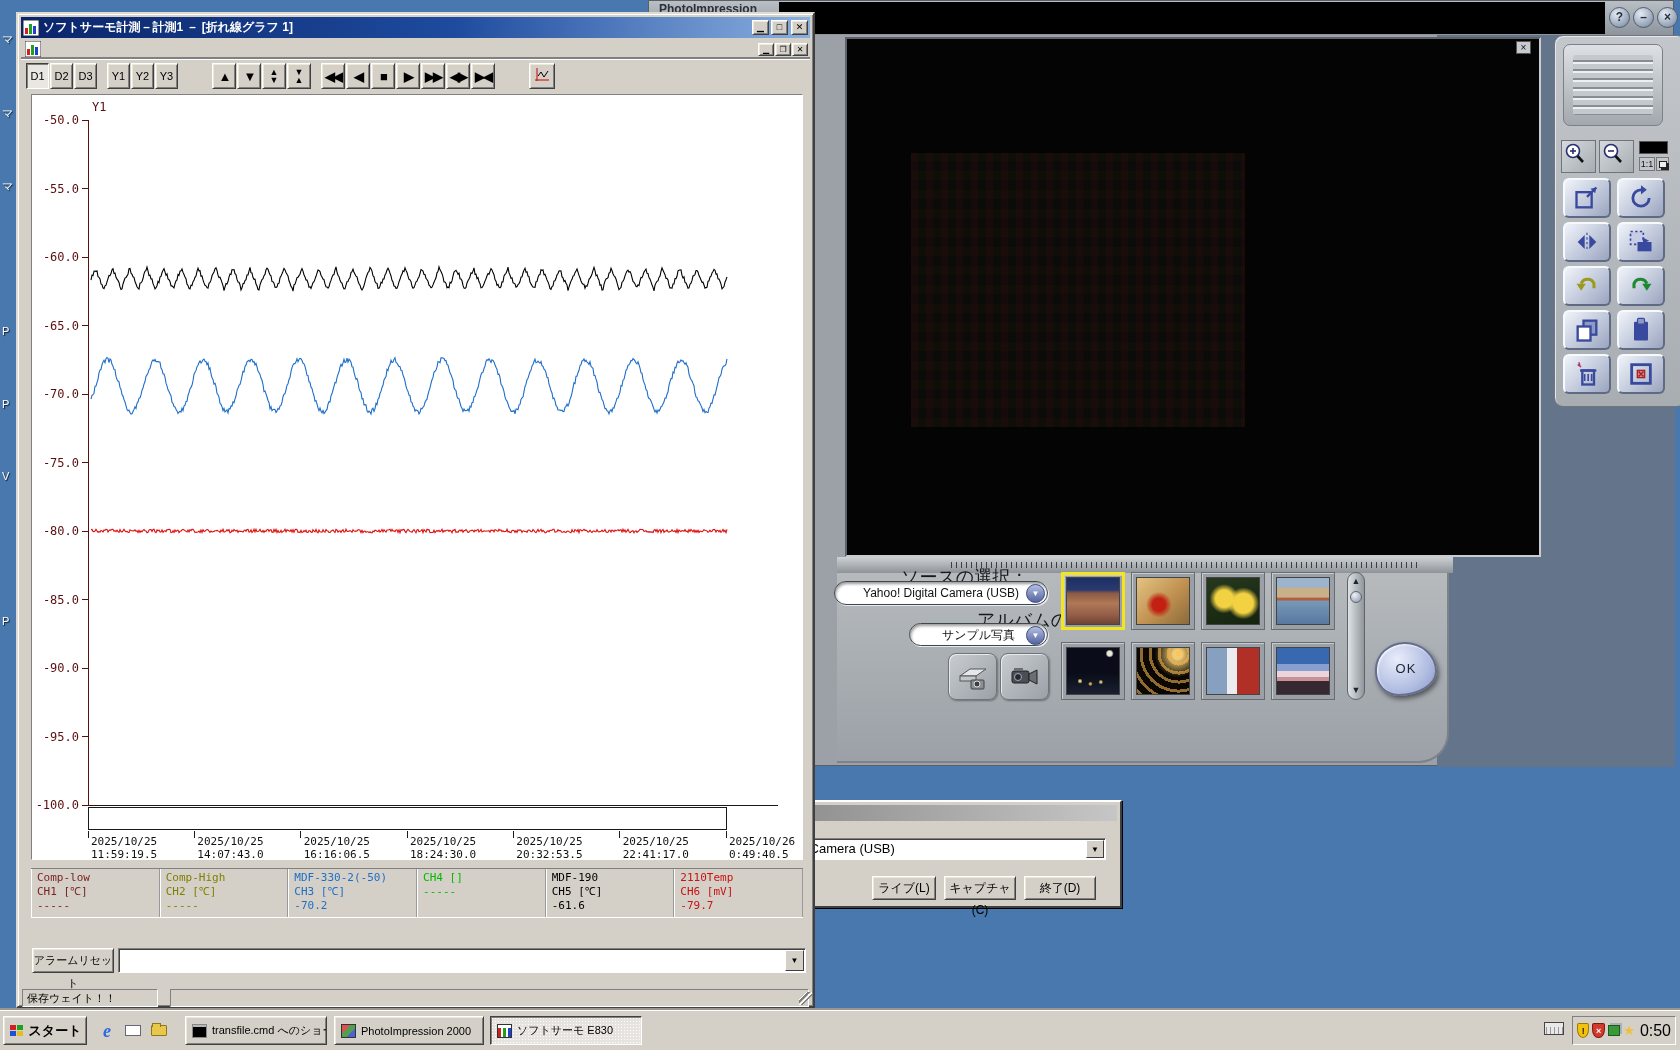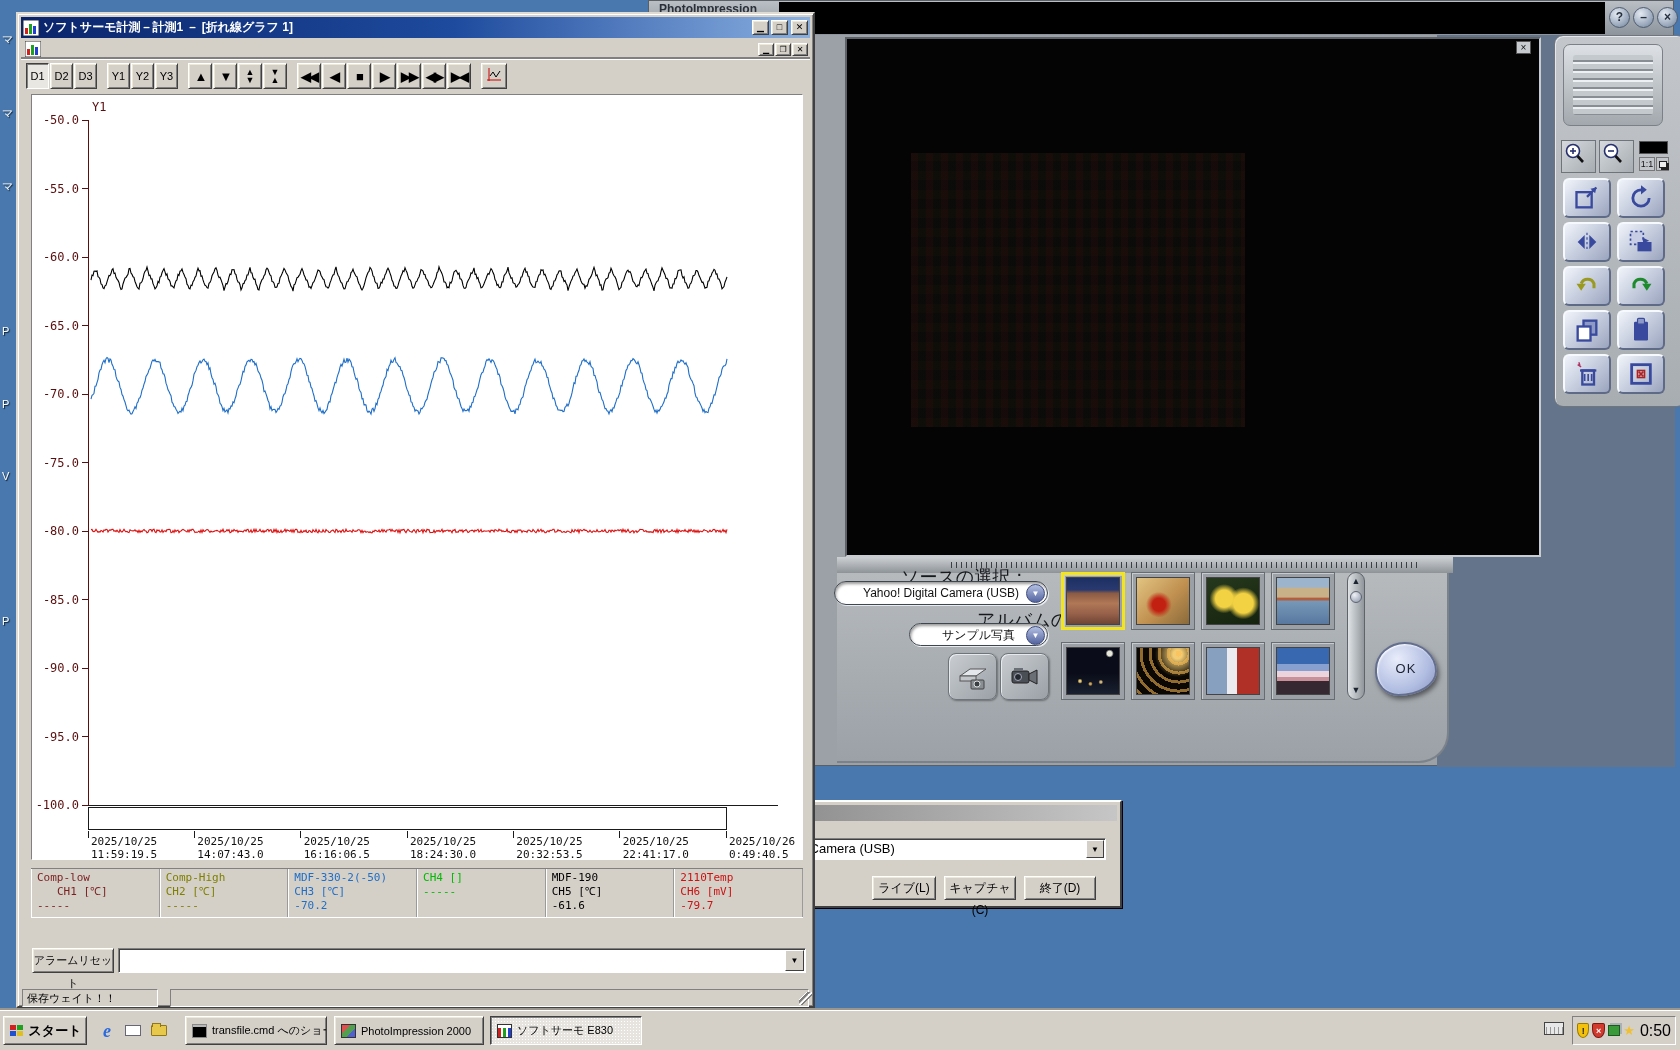--- a/index.html
+++ b/index.html
@@ -68,21 +68,21 @@
   
   #thermo { position:absolute; left:16px; top:12px; width:799px; height:996px; background:#D4D0C8; border:2px solid; border-color:#dfdbd3 #404040 #404040 #dfdbd3; box-shadow:inset 1px 1px 0 #fff, inset -1px -1px 0 #808080; }
   #t-titlebar { position:absolute; left:3px; top:3px; right:3px; height:21px; background:linear-gradient(90deg,#0A246A,#1e4b9e 55%,#8ab0e0); display:flex; align-items:center; padding:0 2px; }
   #t-title { color:#fff; font-size:12px; font-weight:bold; margin-left:4px; white-space:nowrap; }
   .cap-btn { width:17px; height:15px; margin-left:2px; font-size:9px; line-height:13px; text-align:center; color:#000; }
   #t-caps { margin-left:auto; display:flex; }
   #t-menubar { position:absolute; left:3px; top:26px; right:3px; height:18px; display:flex; align-items:center; background:#D4D0C8; }
   .menu-item { font-size:12px; color:#000; padding:1px 7px; }
   .mini-cap { width:16px; height:13px; margin-left:1px; font-size:8px; line-height:11px; text-align:center; color:#000; }
   #m-caps { margin-left:auto; display:flex; margin-right:2px; }
-  #t-toolbar { position:absolute; left:3px; top:45px; right:3px; height:33px; border-top:1px solid #fff; box-shadow:0 -2px 0 #808080; display:flex; align-items:center; padding-left:5px; background:#D4D0C8; }
+  #t-toolbar { position:absolute; left:3px; top:45px; right:3px; height:33px; border-top:1px solid #fff; box-shadow:0 -2px 0 #808080; display:flex; align-items:center; padding-left:5px; background:#D4D0C8;gap:24px; }
   .tbtn { height:26px; min-width:23px; margin-right:1px; background:#D4D0C8; border:1px solid; border-color:#fff #404040 #404040 #fff; box-shadow:inset 1px 1px 0 #ece9d8, inset -1px -1px 0 #808080; font-size:11px; color:#000; text-align:center; font-family:"Liberation Sans",sans-serif; }
   .tbtn.active { border-color:#404040 #fff #fff #404040; box-shadow:inset 1px 1px 0 #808080; background:#e9e7e2; }
   .tbtn.gap { margin-left:9px; }
   .tbtn.nav { width:24px; font-size:13px; font-weight:bold; letter-spacing:-2px; padding:0; }
   .tbtn.nav.two { display:inline-flex; flex-direction:column; justify-content:center; line-height:8px; font-size:9px; letter-spacing:0; }
   #t-chartbtn { margin-left:9px; width:26px; }
   #plot-panel { position:absolute; left:13px; top:80px; width:772px; height:766px; background:#fff; border:1px solid; border-color:#808080 #fff #fff #808080; }
   #plot-svg { position:absolute; left:0; top:0; }
   .ylab { font:12px "DejaVu Sans Mono",monospace; fill:#5B0E0E; }
   .xlab { font:11px "DejaVu Sans Mono",monospace; fill:#101010; }
@@ -442,21 +442,21 @@
           <text x="697" y="763" class="xlab">0:49:40.5</text>
           <path d="M59 185.1L60 180.1L61 180.7L62 176.2L63 176.1L64 176.4L65 175.9L66 181.7L67 182.3L68 184.0L69 189.0L70 189.6L71 193.0L72 193.7L73 190.8L74 190.2L75 186.8L76 183.6L77 180.5L78 180.7L79 178.6L80 174.8L81 173.7L82 178.5L83 178.0L84 182.3L85 184.2L86 185.4L87 187.5L88 191.9L89 194.5L90 193.9L91 189.0L92 186.0L93 183.1L94 182.5L95 180.9L96 179.4L97 173.8L98 173.5L99 178.0L100 179.3L101 181.8L102 182.3L103 186.5L104 189.0L105 191.7L106 193.2L107 194.1L108 188.1L109 187.8L110 186.6L111 183.5L112 178.8L113 176.4L114 175.5L115 172.1L116 175.9L117 180.6L118 180.3L119 184.0L120 183.9L121 188.6L122 190.9L123 193.9L124 192.7L125 190.7L126 186.4L127 187.7L128 182.0L129 181.4L130 177.8L131 175.4L132 173.7L133 176.9L134 180.2L135 178.8L136 183.9L137 184.7L138 186.4L139 190.8L140 190.7L141 191.8L142 192.9L143 188.7L144 185.9L145 184.9L146 179.5L147 180.5L148 176.2L149 175.8L150 174.0L151 177.4L152 179.6L153 181.9L154 183.7L155 189.2L156 190.4L157 193.3L158 193.9L159 190.2L160 190.6L161 186.7L162 185.3L163 182.3L164 181.0L165 176.3L166 173.2L167 175.8L168 175.7L169 181.2L170 180.9L171 184.9L172 187.9L173 190.3L174 190.8L175 192.7L176 193.2L177 188.4L178 187.5L179 185.2L180 180.8L181 178.8L182 177.0L183 173.8L184 172.7L185 175.4L186 180.1L187 182.5L188 182.2L189 184.7L190 187.7L191 190.7L192 195.6L193 192.0L194 188.6L195 189.1L196 186.5L197 182.2L198 179.0L199 179.5L200 174.6L201 174.7L202 174.6L203 178.7L204 179.6L205 184.4L206 187.0L207 187.2L208 189.7L209 195.0L210 192.8L211 188.6L212 188.4L213 185.5L214 184.7L215 180.0L216 179.9L217 176.2L218 172.4L219 177.7L220 178.0L221 182.5L222 184.3L223 184.1L224 189.1L225 191.0L226 194.5L227 195.0L228 189.8L229 187.0L230 184.5L231 183.7L232 180.7L233 179.4L234 174.8L235 173.1L236 174.3L237 177.2L238 179.9L239 180.7L240 186.5L241 186.8L242 188.2L243 192.3L244 192.4L245 191.8L246 188.5L247 188.3L248 182.8L249 181.0L250 178.8L251 176.2L252 173.4L253 174.9L254 177.5L255 179.2L256 180.9L257 185.8L258 188.3L259 191.4L260 192.6L261 196.2L262 189.9L263 189.1L264 186.1L265 182.6L266 182.3L267 180.6L268 179.2L269 175.8L270 173.6L271 176.1L272 179.7L273 181.9L274 184.9L275 185.1L276 187.9L277 192.3L278 191.8L279 193.4L280 190.6L281 187.5L282 186.6L283 184.1L284 181.3L285 178.2L286 175.1L287 175.5L288 176.6L289 180.2L290 182.0L291 184.1L292 184.6L293 188.9L294 191.7L295 192.0L296 193.1L297 191.7L298 187.9L299 185.4L300 182.1L301 179.9L302 179.6L303 175.0L304 171.8L305 177.1L306 180.2L307 181.7L308 185.0L309 187.5L310 188.2L311 191.7L312 193.9L313 193.8L314 190.1L315 186.7L316 186.5L317 183.9L318 182.5L319 177.6L320 176.7L321 174.1L322 177.3L323 179.2L324 181.2L325 181.8L326 186.0L327 188.8L328 190.3L329 193.4L330 195.0L331 193.2L332 190.5L333 186.8L334 182.9L335 180.0L336 177.5L337 176.4L338 172.4L339 173.7L340 176.1L341 180.8L342 181.8L343 186.6L344 188.1L345 188.3L346 193.4L347 193.2L348 191.2L349 187.2L350 188.1L351 184.1L352 184.0L353 179.9L354 178.2L355 175.0L356 173.2L357 175.3L358 178.1L359 181.0L360 185.3L361 187.0L362 191.0L363 191.3L364 193.3L365 193.2L366 190.7L367 186.8L368 184.3L369 181.0L370 179.1L371 175.8L372 176.6L373 172.8L374 175.4L375 177.5L376 181.1L377 184.3L378 184.8L379 186.7L380 191.3L381 193.2L382 192.7L383 189.9L384 186.9L385 186.2L386 183.4L387 182.0L388 178.5L389 174.5L390 175.1L391 176.1L392 179.4L393 179.5L394 183.4L395 184.5L396 186.3L397 190.1L398 191.0L399 192.7L400 192.2L401 189.9L402 187.2L403 184.9L404 182.8L405 177.8L406 176.5L407 171.8L408 174.8L409 176.5L410 178.7L411 181.8L412 186.9L413 187.0L414 188.5L415 192.8L416 192.0L417 192.8L418 187.2L419 188.1L420 185.9L421 181.0L422 177.1L423 176.2L424 175.3L425 177.0L426 179.2L427 178.2L428 183.7L429 184.0L430 185.8L431 190.4L432 193.1L433 193.4L434 192.5L435 187.9L436 185.8L437 183.9L438 181.7L439 177.8L440 178.4L441 176.1L442 172.9L443 179.4L444 179.1L445 183.7L446 182.6L447 186.8L448 188.6L449 192.8L450 192.6L451 191.0L452 188.8L453 186.1L454 183.7L455 180.8L456 178.6L457 179.3L458 176.4L459 173.6L460 174.9L461 177.6L462 179.7L463 184.6L464 186.1L465 190.3L466 189.5L467 192.1L468 192.8L469 191.7L470 186.9L471 187.0L472 180.9L473 179.4L474 178.3L475 176.1L476 172.1L477 177.9L478 180.2L479 183.2L480 182.7L481 187.7L482 188.3L483 188.8L484 192.1L485 191.6L486 189.5L487 188.7L488 186.5L489 182.2L490 181.9L491 178.0L492 175.1L493 173.2L494 177.2L495 176.7L496 181.1L497 181.6L498 187.1L499 188.9L500 190.6L501 192.0L502 192.3L503 192.4L504 186.8L505 186.6L506 182.4L507 179.9L508 179.5L509 174.7L510 175.4L511 174.8L512 179.7L513 179.2L514 181.9L515 184.9L516 186.9L517 189.6L518 193.6L519 194.3L520 191.6L521 190.9L522 186.0L523 185.8L524 183.3L525 179.8L526 178.5L527 176.0L528 175.8L529 176.0L530 181.9L531 182.9L532 186.4L533 185.5L534 188.2L535 189.9L536 195.7L537 191.8L538 189.0L539 186.1L540 184.3L541 181.1L542 180.7L543 177.7L544 176.0L545 174.0L546 177.2L547 180.4L548 182.8L549 186.0L550 188.1L551 189.2L552 189.3L553 193.2L554 190.8L555 191.2L556 188.4L557 184.3L558 183.1L559 181.4L560 179.0L561 175.4L562 172.4L563 175.7L564 180.8L565 179.9L566 183.4L567 185.1L568 190.2L569 189.8L570 195.0L571 194.7L572 189.3L573 186.1L574 184.0L575 183.6L576 182.6L577 178.1L578 177.6L579 173.2L580 175.5L581 178.7L582 180.8L583 181.9L584 184.0L585 187.7L586 191.3L587 194.6L588 193.5L589 192.4L590 187.3L591 186.3L592 184.2L593 180.8L594 178.1L595 176.1L596 175.2L597 177.2L598 176.6L599 178.6L600 182.6L601 186.4L602 187.4L603 188.9L604 191.3L605 191.8L606 189.8L607 190.6L608 185.9L609 182.4L610 182.7L611 180.2L612 177.1L613 175.5L614 174.0L615 178.3L616 178.5L617 182.6L618 184.1L619 186.9L620 189.8L621 192.4L622 195.8L623 190.2L624 187.9L625 186.3L626 185.8L627 182.4L628 181.2L629 176.5L630 172.9L631 175.2L632 177.5L633 179.7L634 183.5L635 183.4L636 184.9L637 190.0L638 193.1L639 192.8L640 193.3L641 189.0L642 189.0L643 183.6L644 183.6L645 181.3L646 175.8L647 175.2L648 175.0L649 174.8L650 180.4L651 183.0L652 181.8L653 187.5L654 188.0L655 190.3L656 193.3L657 192.8L658 189.2L659 188.2L660 185.4L661 181.0L662 180.6L663 179.5L664 175.5L665 175.5L666 177.1L667 180.6L668 182.6L669 185.0L670 187.3L671 187.2L672 190.0L673 193.1L674 192.6L675 192.3L676 186.4L677 185.8L678 182.1L679 181.3L680 178.0L681 176.5L682 174.3L683 175.2L684 179.1L685 178.9L686 183.9L687 184.1L688 186.2L689 189.1L690 193.8L691 192.6L692 191.5L693 187.2L694 184.7L695 181.9" fill="none" stroke="#000000" stroke-width="1.1"></path>
           <path d="M59 304.1L60 300.4L61 299.7L62 298.2L63 291.2L64 291.0L65 287.6L66 284.3L67 277.9L68 275.0L69 274.3L70 269.7L71 266.9L72 265.3L73 267.7L74 263.7L75 262.5L76 263.3L77 267.6L78 263.9L79 265.1L80 269.3L81 271.2L82 274.6L83 274.7L84 281.4L85 284.6L86 286.0L87 286.8L88 292.4L89 294.5L90 299.5L91 301.1L92 304.6L93 307.0L94 310.6L95 314.6L96 315.8L97 315.1L98 317.5L99 319.1L100 318.8L101 316.5L102 314.4L103 311.8L104 313.5L105 308.2L106 306.9L107 303.3L108 302.8L109 299.9L110 295.2L111 293.0L112 289.1L113 286.5L114 281.5L115 279.9L116 278.0L117 274.7L118 273.4L119 269.6L120 266.2L121 264.9L122 266.1L123 264.4L124 266.6L125 266.5L126 266.6L127 266.9L128 267.1L129 273.0L130 274.7L131 278.7L132 279.0L133 282.1L134 288.2L135 290.8L136 294.8L137 296.5L138 298.8L139 300.7L140 307.2L141 308.5L142 311.5L143 311.9L144 314.3L145 315.9L146 318.5L147 317.2L148 316.3L149 317.1L150 313.3L151 315.7L152 311.0L153 310.2L154 306.6L155 306.4L156 300.5L157 297.5L158 293.9L159 292.4L160 290.3L161 285.7L162 279.2L163 277.3L164 275.4L165 271.7L166 270.3L167 267.6L168 265.9L169 268.0L170 266.6L171 264.8L172 264.0L173 266.2L174 266.5L175 269.6L176 267.9L177 274.4L178 273.0L179 279.0L180 282.7L181 284.4L182 289.1L183 288.2L184 291.6L185 298.3L186 299.8L187 302.1L188 308.3L189 309.4L190 311.6L191 315.6L192 313.4L193 317.0L194 315.9L195 314.8L196 317.9L197 313.5L198 313.9L199 311.0L200 311.2L201 306.9L202 307.8L203 303.9L204 301.0L205 295.4L206 293.1L207 290.3L208 289.4L209 285.8L210 281.2L211 276.4L212 276.9L213 271.4L214 269.9L215 266.8L216 266.0L217 265.3L218 266.7L219 264.4L220 264.5L221 267.0L222 266.6L223 270.0L224 268.4L225 271.9L226 276.1L227 277.6L228 279.4L229 283.1L230 285.3L231 289.5L232 296.6L233 296.1L234 298.9L235 302.0L236 305.5L237 307.4L238 313.9L239 311.6L240 315.6L241 314.5L242 314.2L243 314.4L244 317.5L245 316.1L246 313.4L247 314.3L248 311.0L249 310.4L250 307.3L251 301.7L252 299.2L253 298.6L254 295.0L255 290.2L256 288.7L257 284.4L258 282.5L259 276.7L260 272.6L261 269.9L262 268.6L263 268.7L264 266.8L265 263.7L266 266.8L267 264.5L268 263.4L269 263.8L270 265.6L271 268.1L272 268.8L273 271.3L274 275.3L275 280.3L276 280.4L277 286.8L278 287.3L279 292.2L280 293.5L281 297.7L282 301.0L283 306.1L284 305.5L285 308.8L286 312.9L287 315.6L288 312.9L289 316.3L290 317.8L291 315.5L292 318.5L293 317.1L294 315.6L295 314.4L296 309.2L297 306.7L298 307.0L299 300.6L300 298.8L301 295.0L302 291.3L303 287.5L304 287.8L305 282.7L306 279.4L307 276.8L308 272.1L309 269.4L310 271.2L311 267.9L312 264.3L313 267.6L314 267.2L315 263.1L316 267.1L317 264.2L318 265.4L319 267.2L320 271.8L321 272.0L322 277.2L323 281.2L324 284.3L325 283.4L326 287.0L327 293.7L328 296.0L329 297.5L330 303.9L331 303.7L332 309.9L333 309.6L334 309.9L335 315.9L336 317.4L337 316.1L338 317.0L339 319.1L340 314.1L341 313.3L342 316.4L343 313.6L344 308.3L345 309.6L346 304.2L347 302.9L348 298.3L349 296.4L350 292.4L351 290.3L352 285.0L353 283.1L354 281.5L355 274.3L356 275.6L357 271.1L358 269.6L359 265.3L360 267.5L361 267.1L362 264.4L363 262.7L364 267.5L365 268.1L366 269.9L367 271.5L368 271.6L369 275.3L370 275.7L371 280.1L372 282.5L373 286.1L374 291.1L375 294.4L376 296.4L377 300.1L378 300.6L379 306.9L380 307.3L381 311.2L382 312.2L383 316.2L384 314.8L385 315.6L386 316.0L387 318.9L388 317.3L389 313.3L390 313.8L391 312.2L392 311.0L393 307.3L394 305.4L395 304.2L396 299.5L397 295.8L398 292.8L399 288.4L400 284.8L401 282.4L402 277.1L403 276.3L404 275.0L405 272.1L406 266.5L407 266.9L408 267.8L409 262.8L410 262.9L411 263.0L412 263.5L413 265.6L414 265.6L415 269.4L416 270.1L417 274.1L418 277.7L419 279.8L420 282.4L421 285.2L422 292.5L423 294.6L424 295.6L425 301.6L426 303.5L427 303.7L428 308.0L429 311.5L430 313.4L431 316.4L432 313.9L433 315.6L434 315.6L435 315.4L436 314.1L437 316.3L438 311.3L439 312.0L440 307.7L441 307.3L442 301.8L443 301.3L444 298.1L445 294.8L446 292.8L447 288.1L448 283.6L449 279.7L450 277.7L451 277.2L452 273.5L453 271.1L454 266.4L455 264.6L456 265.5L457 263.8L458 265.6L459 267.4L460 264.8L461 265.4L462 266.9L463 269.7L464 272.2L465 274.3L466 279.4L467 279.1L468 282.2L469 289.4L470 290.8L471 293.0L472 296.6L473 301.8L474 304.8L475 306.1L476 308.8L477 312.1L478 313.9L479 316.3L480 316.1L481 316.4L482 315.4L483 318.9L484 314.0L485 314.1L486 314.8L487 310.0L488 309.5L489 304.4L490 302.8L491 302.0L492 296.6L493 291.5L494 289.2L495 284.8L496 283.3L497 279.8L498 276.8L499 275.3L500 270.9L501 269.6L502 266.5L503 264.2L504 267.8L505 267.4L506 266.2L507 267.3L508 268.2L509 266.5L510 270.8L511 271.4L512 274.1L513 275.0L514 277.6L515 282.3L516 282.7L517 289.1L518 292.2L519 295.8L520 298.0L521 303.6L522 303.0L523 305.8L524 310.4L525 311.8L526 314.9L527 315.0L528 315.1L529 315.6L530 315.1L531 316.6L532 316.5L533 312.3L534 311.4L535 309.0L536 310.9L537 308.5L538 304.3L539 301.8L540 297.9L541 292.8L542 287.8L543 288.5L544 281.3L545 281.2L546 277.7L547 275.3L548 270.7L549 269.7L550 266.0L551 265.6L552 263.9L553 266.4L554 265.3L555 267.2L556 267.9L557 269.5L558 266.8L559 271.3L560 272.4L561 273.3L562 280.4L563 280.5L564 283.9L565 286.8L566 293.6L567 297.5L568 297.4L569 300.9L570 304.6L571 305.9L572 309.9L573 313.6L574 313.5L575 315.9L576 316.2L577 318.9L578 315.9L579 314.6L580 316.7L581 312.8L582 313.0L583 309.5L584 306.7L585 303.2L586 303.0L587 300.1L588 297.2L589 290.5L590 290.9L591 285.2L592 284.3L593 279.8L594 275.3L595 274.0L596 270.1L597 269.8L598 268.2L599 265.5L600 265.7L601 263.7L602 264.5L603 265.9L604 267.9L605 268.9L606 266.8L607 269.7L608 273.2L609 277.8L610 278.2L611 284.4L612 287.6L613 289.9L614 294.7L615 295.5L616 301.6L617 303.5L618 304.0L619 306.0L620 308.4L621 311.3L622 314.4L623 317.0L624 315.1L625 318.1L626 315.0L627 316.1L628 314.4L629 311.7L630 311.2L631 308.9L632 306.8L633 303.1L634 303.1L635 299.3L636 297.0L637 290.2L638 286.6L639 283.6L640 283.6L641 277.1L642 277.9L643 272.2L644 272.7L645 268.2L646 266.2L647 267.7L648 266.8L649 264.9L650 266.2L651 265.8L652 267.7L653 269.3L654 267.7L655 270.6L656 272.3L657 279.1L658 282.2L659 284.5L660 285.8L661 288.4L662 290.7L663 298.2L664 302.0L665 302.6L666 305.9L667 306.5L668 308.5L669 310.6L670 313.0L671 316.5L672 314.4L673 317.6L674 316.5L675 317.2L676 317.5L677 313.2L678 311.8L679 308.1L680 308.4L681 304.1L682 299.8L683 300.0L684 295.9L685 291.6L686 287.5L687 282.6L688 281.4L689 279.6L690 274.2L691 271.8L692 270.8L693 270.7L694 269.1L695 263.9" fill="none" stroke="#1E6EC8" stroke-width="1.1"></path>
           <path d="M59 434.6L60 434.4L61 436.5L62 436.6L63 436.1L64 434.3L65 435.9L66 437.3L67 436.7L68 437.1L69 435.4L70 436.0L71 437.1L72 434.9L73 435.4L74 434.3L75 434.4L76 437.1L77 435.5L78 434.9L79 435.1L80 434.4L81 434.3L82 436.2L83 435.6L84 436.6L85 435.2L86 436.6L87 437.3L88 434.6L89 436.6L90 437.1L91 435.9L92 434.3L93 435.9L94 436.8L95 436.3L96 437.2L97 437.6L98 434.8L99 435.5L100 435.7L101 435.9L102 435.7L103 434.8L104 436.2L105 435.7L106 437.5L107 435.3L108 437.4L109 435.9L110 436.9L111 435.3L112 434.5L113 435.7L114 436.0L115 437.7L116 437.3L117 435.1L118 434.6L119 434.6L120 436.5L121 434.4L122 434.2L123 436.9L124 437.7L125 435.0L126 435.8L127 435.1L128 436.9L129 436.9L130 434.8L131 437.4L132 435.9L133 435.8L134 436.6L135 434.7L136 434.8L137 434.3L138 434.4L139 437.7L140 437.5L141 435.6L142 437.5L143 434.9L144 436.5L145 435.4L146 435.1L147 437.6L148 436.3L149 436.0L150 435.0L151 434.4L152 435.0L153 435.6L154 436.4L155 437.0L156 434.9L157 436.9L158 434.7L159 435.6L160 434.4L161 434.4L162 435.8L163 437.6L164 437.0L165 437.3L166 436.9L167 436.0L168 437.5L169 435.0L170 437.4L171 434.7L172 436.4L173 436.2L174 435.1L175 434.5L176 434.8L177 436.2L178 437.4L179 436.0L180 436.9L181 436.7L182 436.4L183 435.7L184 435.6L185 435.4L186 436.0L187 436.2L188 437.5L189 435.1L190 436.5L191 434.3L192 437.0L193 436.7L194 436.1L195 434.6L196 435.9L197 434.6L198 437.7L199 437.3L200 435.3L201 436.4L202 434.4L203 435.6L204 436.0L205 435.1L206 437.3L207 435.9L208 436.4L209 436.2L210 436.6L211 437.1L212 435.6L213 435.0L214 436.3L215 434.4L216 434.3L217 437.0L218 436.8L219 434.9L220 437.4L221 436.4L222 434.2L223 436.9L224 434.3L225 436.7L226 436.5L227 435.9L228 434.3L229 436.3L230 437.0L231 435.4L232 437.4L233 435.8L234 436.5L235 434.6L236 434.3L237 436.4L238 435.0L239 434.7L240 437.2L241 437.3L242 434.4L243 436.6L244 434.3L245 437.5L246 435.5L247 437.4L248 437.2L249 435.3L250 437.6L251 436.5L252 435.9L253 434.3L254 436.8L255 434.7L256 435.4L257 435.7L258 436.5L259 434.8L260 437.1L261 434.7L262 437.3L263 434.8L264 434.2L265 434.6L266 437.5L267 436.9L268 437.7L269 435.3L270 437.5L271 437.1L272 435.6L273 436.6L274 435.2L275 437.5L276 437.4L277 435.6L278 435.8L279 437.0L280 437.5L281 434.7L282 436.2L283 436.9L284 434.4L285 436.8L286 437.7L287 435.0L288 436.8L289 437.0L290 437.1L291 434.8L292 436.6L293 437.2L294 434.6L295 435.7L296 436.0L297 437.5L298 437.5L299 436.2L300 435.4L301 434.9L302 436.3L303 437.4L304 434.4L305 434.9L306 437.2L307 436.0L308 435.9L309 437.4L310 435.7L311 434.8L312 437.2L313 436.9L314 434.2L315 436.2L316 436.4L317 436.3L318 435.6L319 436.2L320 437.2L321 434.7L322 435.9L323 436.4L324 436.1L325 435.9L326 434.8L327 434.8L328 435.2L329 437.6L330 435.4L331 437.6L332 436.2L333 436.1L334 437.3L335 436.8L336 436.8L337 437.6L338 436.8L339 437.7L340 437.8L341 436.1L342 436.8L343 435.1L344 435.6L345 436.2L346 436.5L347 435.0L348 437.1L349 436.1L350 434.4L351 436.9L352 434.8L353 436.1L354 437.0L355 435.0L356 435.0L357 434.8L358 434.3L359 436.2L360 434.3L361 436.1L362 435.8L363 436.6L364 435.0L365 434.9L366 437.4L367 434.8L368 437.8L369 434.8L370 435.3L371 434.6L372 434.4L373 436.4L374 437.7L375 435.6L376 434.4L377 435.4L378 436.6L379 436.7L380 437.2L381 435.6L382 434.6L383 436.2L384 437.7L385 434.9L386 434.5L387 436.7L388 436.3L389 435.6L390 434.6L391 437.7L392 434.7L393 435.9L394 437.0L395 434.2L396 434.8L397 434.6L398 437.7L399 437.5L400 437.5L401 437.4L402 435.1L403 437.7L404 436.4L405 435.5L406 436.2L407 435.3L408 436.7L409 435.9L410 434.3L411 437.3L412 435.6L413 436.3L414 435.5L415 435.3L416 435.2L417 436.4L418 435.2L419 436.2L420 437.7L421 435.1L422 435.3L423 434.5L424 437.5L425 436.8L426 437.2L427 435.6L428 435.0L429 436.2L430 434.8L431 437.2L432 435.5L433 435.6L434 434.5L435 435.8L436 437.5L437 437.1L438 435.7L439 435.7L440 435.2L441 435.5L442 436.9L443 435.2L444 436.1L445 435.1L446 434.4L447 437.0L448 436.0L449 434.5L450 437.0L451 436.4L452 435.9L453 436.0L454 436.3L455 436.0L456 436.0L457 435.7L458 437.2L459 435.2L460 435.4L461 435.4L462 436.8L463 434.7L464 434.9L465 435.7L466 436.3L467 434.3L468 435.4L469 434.9L470 436.7L471 435.7L472 436.6L473 436.5L474 436.4L475 434.2L476 437.0L477 436.5L478 437.5L479 437.6L480 435.5L481 435.2L482 435.4L483 437.3L484 435.6L485 437.4L486 435.0L487 435.2L488 434.9L489 435.2L490 437.4L491 435.8L492 436.0L493 436.7L494 436.3L495 437.3L496 435.3L497 435.0L498 435.4L499 436.7L500 436.7L501 434.5L502 435.6L503 436.8L504 437.7L505 436.1L506 434.4L507 436.6L508 435.5L509 434.3L510 436.6L511 435.3L512 436.4L513 437.7L514 437.7L515 436.4L516 435.7L517 436.9L518 435.4L519 435.4L520 435.3L521 434.3L522 434.3L523 437.1L524 437.0L525 436.6L526 434.7L527 435.8L528 435.4L529 436.2L530 437.3L531 437.0L532 436.5L533 437.3L534 437.4L535 436.3L536 436.0L537 436.6L538 437.3L539 437.8L540 434.7L541 436.6L542 437.0L543 434.6L544 435.4L545 436.3L546 434.6L547 437.7L548 434.6L549 434.9L550 436.0L551 435.2L552 434.3L553 435.4L554 435.1L555 435.9L556 437.2L557 436.8L558 435.2L559 436.7L560 437.5L561 436.3L562 435.8L563 436.8L564 436.7L565 434.7L566 436.5L567 437.0L568 436.6L569 436.3L570 435.2L571 436.5L572 436.0L573 434.6L574 436.8L575 437.5L576 437.3L577 435.2L578 435.2L579 437.0L580 435.1L581 435.8L582 436.7L583 435.0L584 435.9L585 435.4L586 434.7L587 435.7L588 435.0L589 434.7L590 437.0L591 434.3L592 436.5L593 435.0L594 437.2L595 435.9L596 434.4L597 436.5L598 437.7L599 436.8L600 436.1L601 435.7L602 437.8L603 436.3L604 435.7L605 437.4L606 436.5L607 435.6L608 434.4L609 434.5L610 434.5L611 434.8L612 436.3L613 436.1L614 435.7L615 437.1L616 436.6L617 437.3L618 436.7L619 437.1L620 436.9L621 437.6L622 435.2L623 434.5L624 436.5L625 434.6L626 437.4L627 435.3L628 434.6L629 437.6L630 435.3L631 434.5L632 437.4L633 436.1L634 436.1L635 435.0L636 436.8L637 437.2L638 436.6L639 436.2L640 434.8L641 436.3L642 436.5L643 435.7L644 437.5L645 434.5L646 437.6L647 435.0L648 436.1L649 436.6L650 435.6L651 435.8L652 436.3L653 434.6L654 436.5L655 435.9L656 437.3L657 434.7L658 436.4L659 434.5L660 435.6L661 436.8L662 435.0L663 437.2L664 435.4L665 437.2L666 435.2L667 437.4L668 436.2L669 436.3L670 436.9L671 435.9L672 434.7L673 435.2L674 435.6L675 435.9L676 437.3L677 436.6L678 435.2L679 436.6L680 436.2L681 434.7L682 434.4L683 435.0L684 437.1L685 435.3L686 435.4L687 436.8L688 435.4L689 437.4L690 436.3L691 434.4L692 436.6L693 435.3L694 437.7L695 434.4" fill="none" stroke="#DD1111" stroke-width="1.1"></path>
         </svg>
     </div>
 
     <div id="legend">
         <div class="leg-cell">
           <div class="l1" style="color: rgb(122, 31, 31);">Comp-low</div>
-          <div class="l2" style="color: rgb(122, 31, 31); margin-left: 20px;">CH1 [℃]</div>
+          <div class="l2" style="color: rgb(122, 31, 31);">CH1 [℃]</div>
           <div class="l3" style="color: rgb(122, 31, 31);">-----</div>
         </div>
         <div class="leg-cell">
           <div class="l1" style="color: rgb(127, 127, 0);">Comp-High</div>
           <div class="l2" style="color: rgb(127, 127, 0);">CH2 [℃]</div>
           <div class="l3" style="color: rgb(127, 127, 0);">-----</div>
         </div>
         <div class="leg-cell">
           <div class="l1" style="color: rgb(30, 110, 200);">MDF-330-2(-50)</div>
           <div class="l2" style="color: rgb(30, 110, 200);">CH3 [℃]</div>

